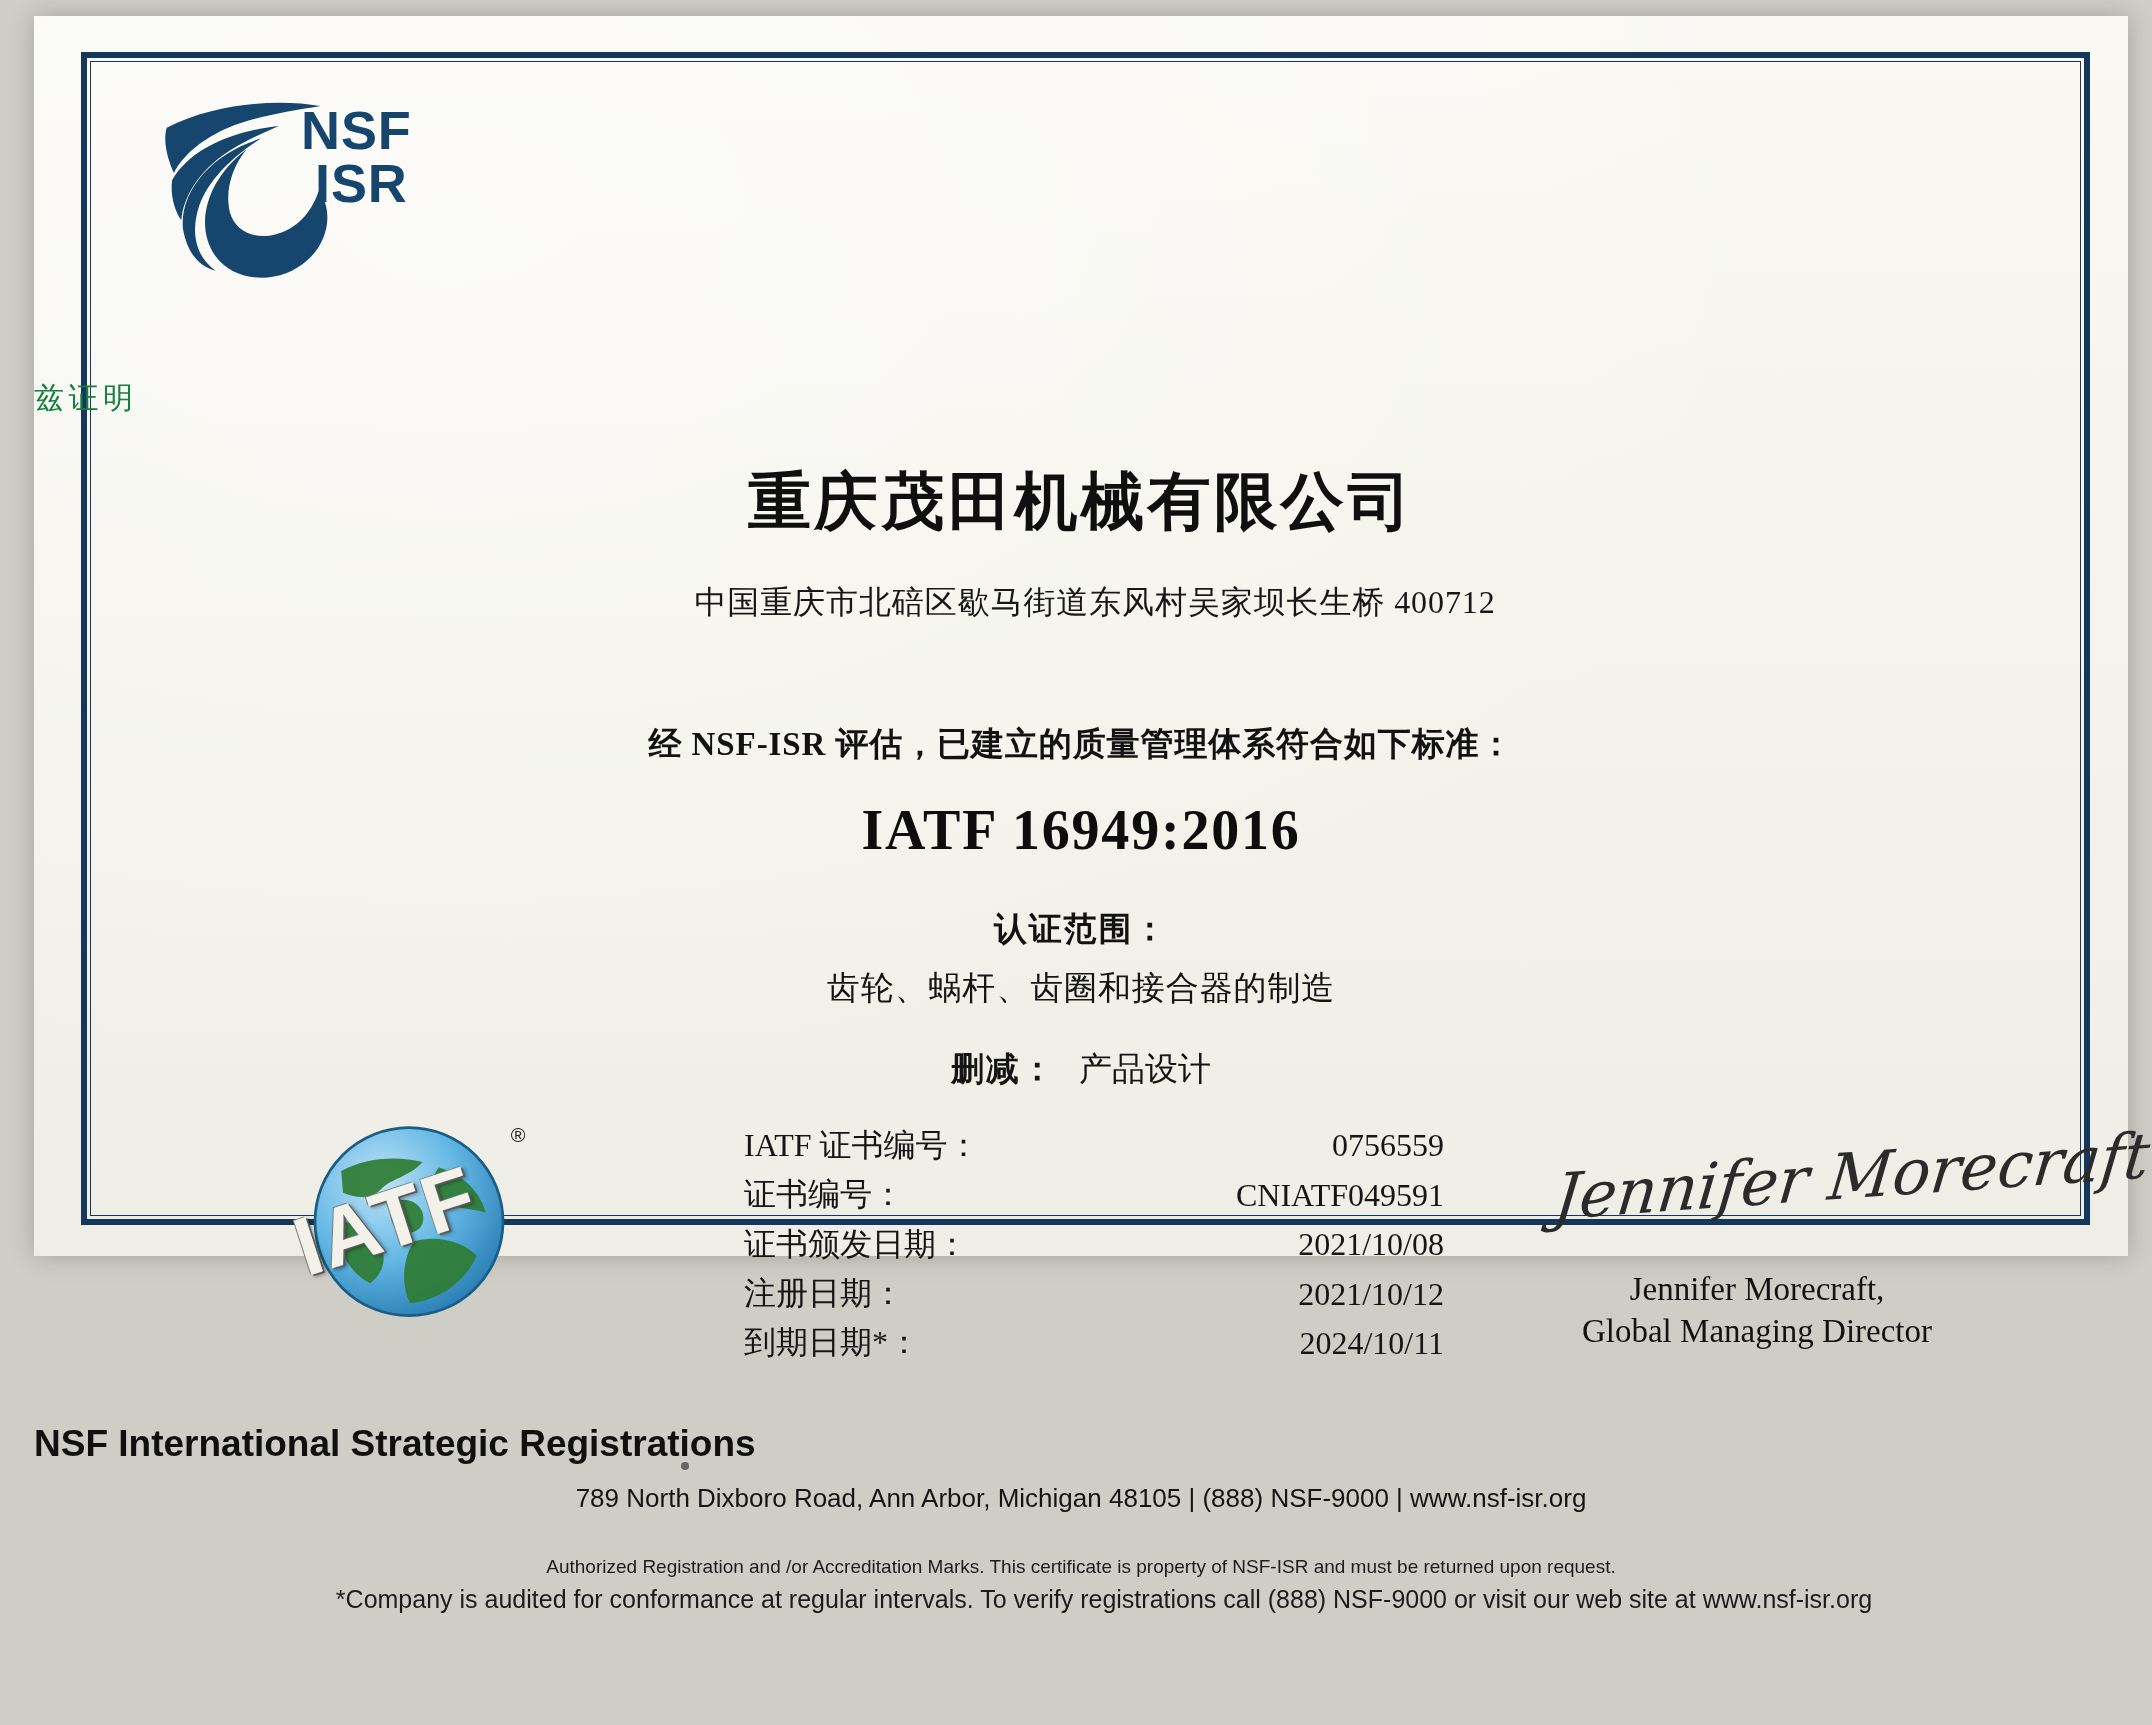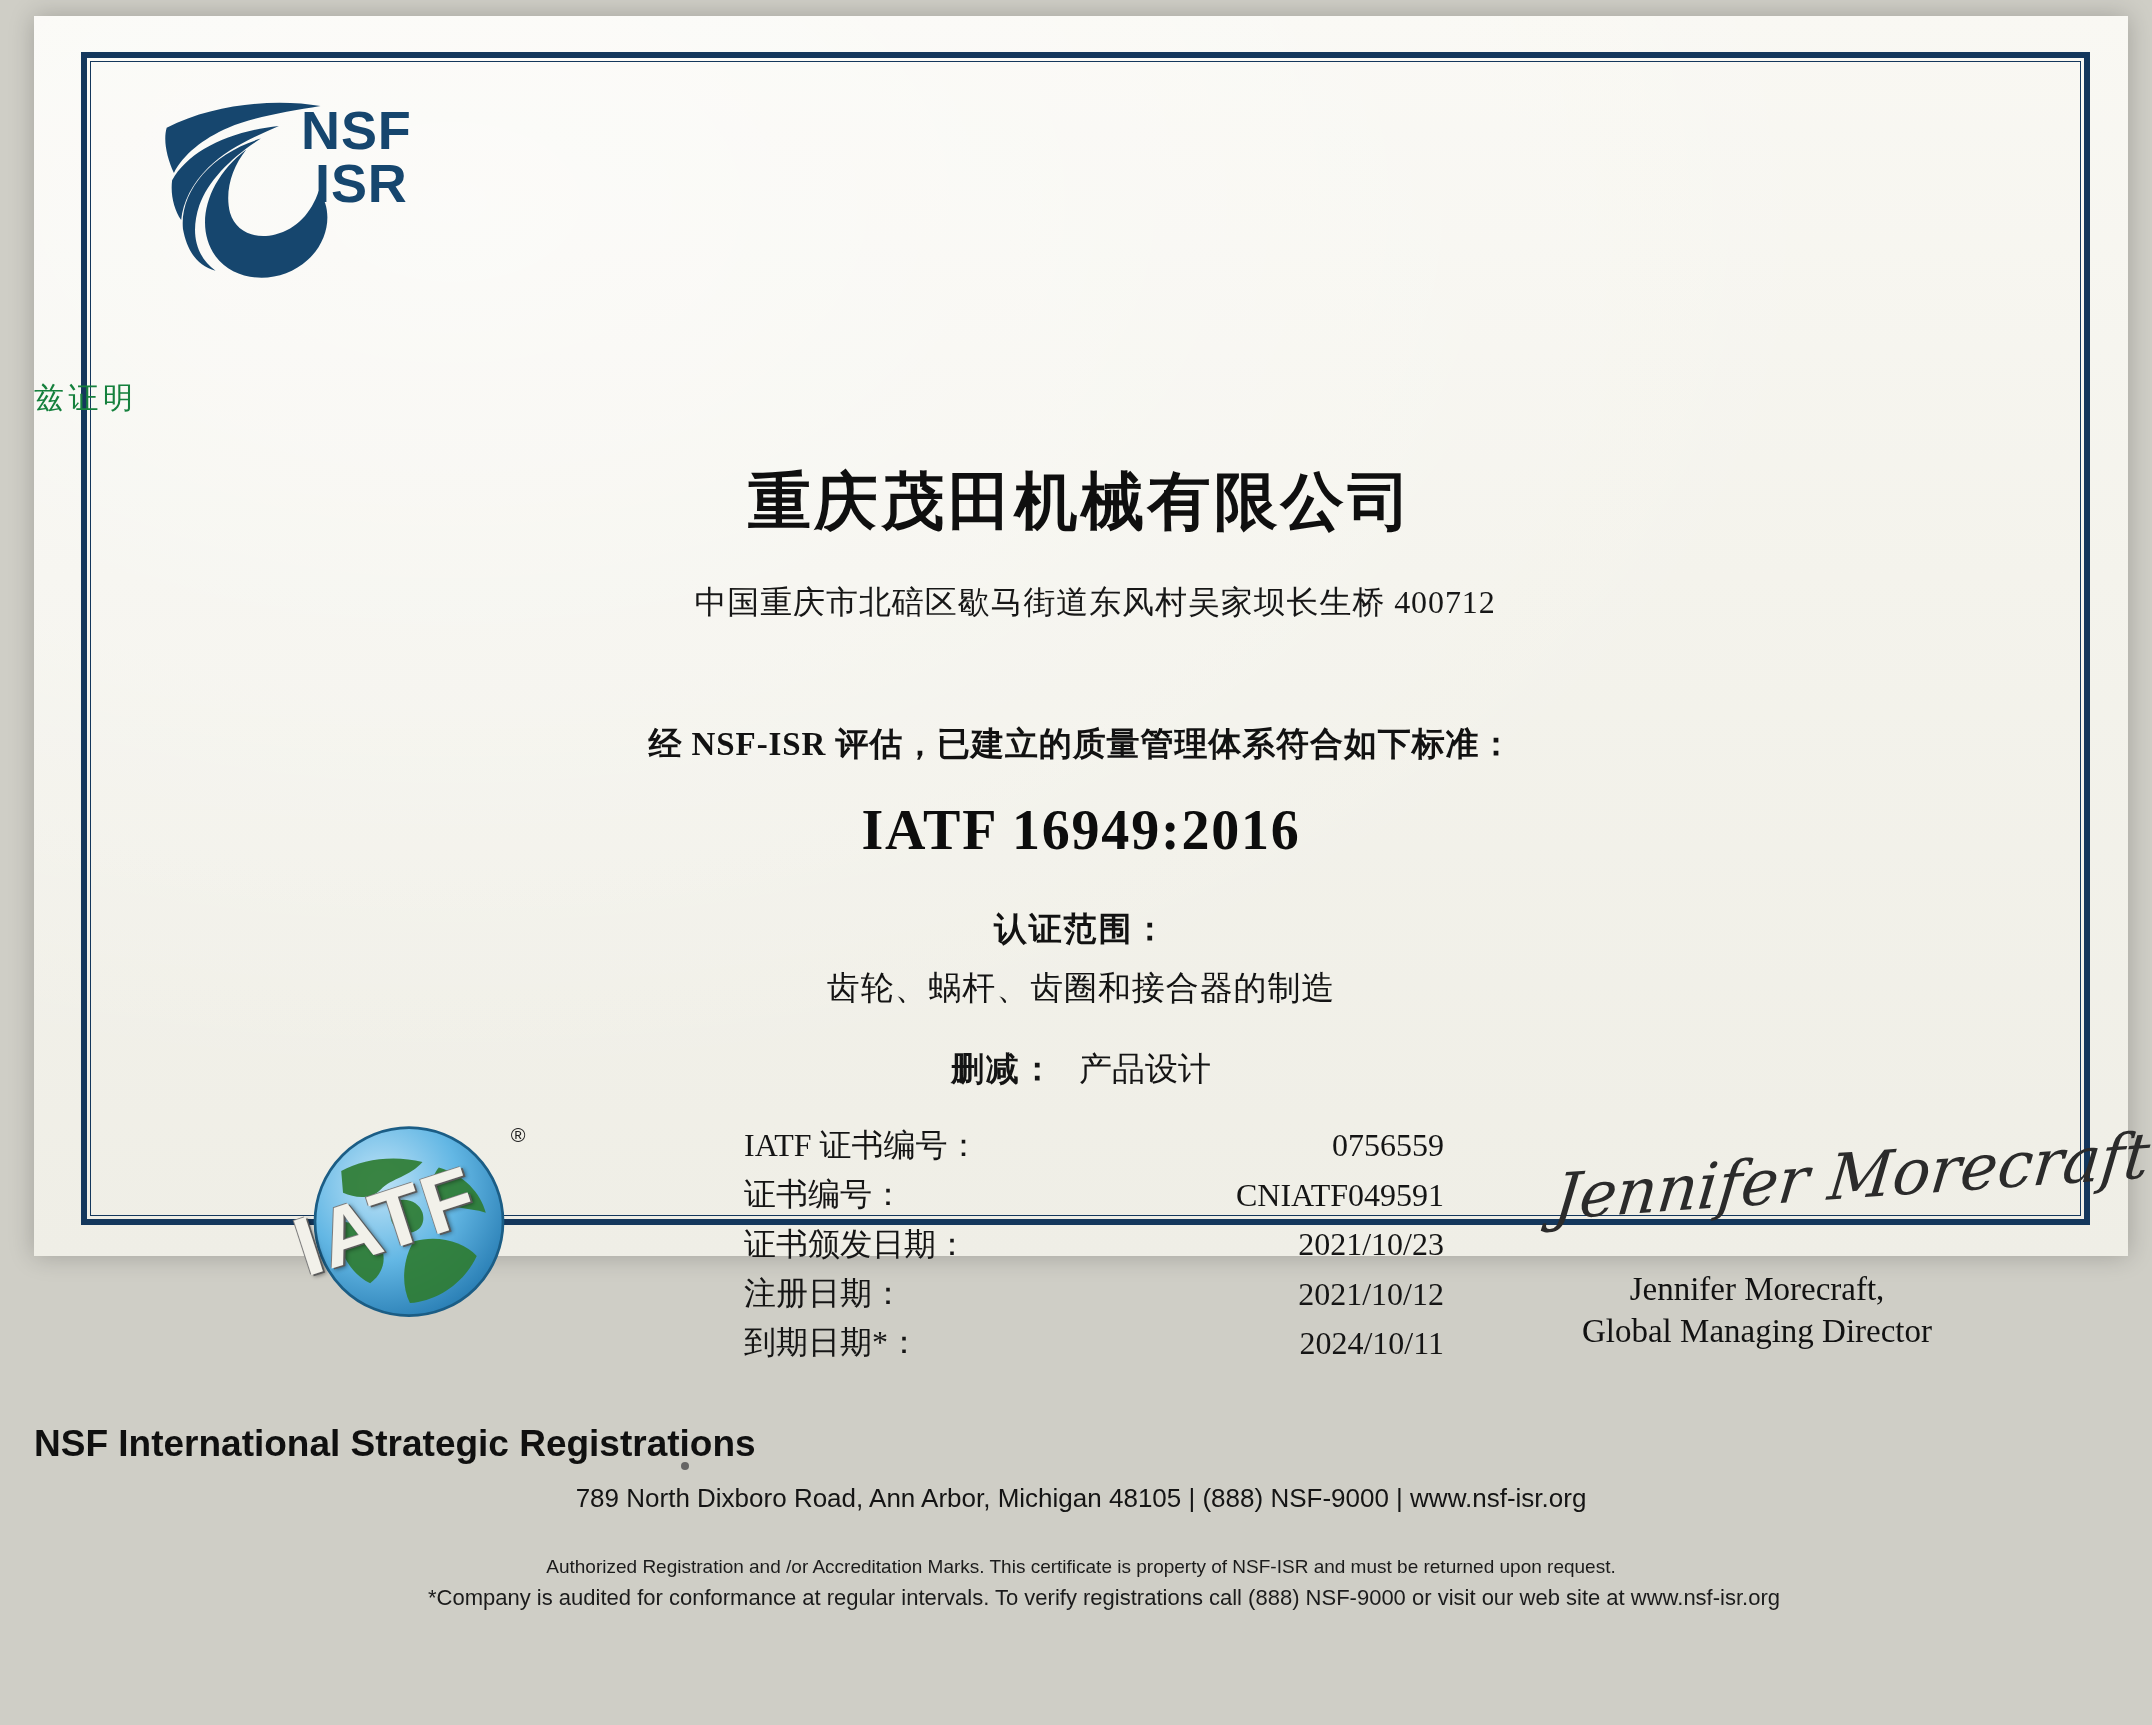--- a/index.html
+++ b/index.html
@@ -315,21 +315,21 @@
     font-size: 19px;
     color: #1b1b1b;
   }
   .fine2 {
     position: absolute;
     left: 0;
     right: 0;
     top: 1569px;
     text-align: center;
     font-family: "Liberation Sans", sans-serif;
-    font-size: 22px;
+    font-size: 25px;
     color: #1b1b1b;
     padding-left: 46px;
   }
   .speck {
     position: absolute;
     left: 647px;
     top: 1446px;
     width: 8.1px;
     height: 8.1px;
     border-radius: 50%;
@@ -399,21 +399,21 @@
             <tr>
           <td class="label">IATF 证书编号：</td>
           <td class="value">0756559</td>
         </tr>
         <tr>
           <td class="label">证书编号：</td>
           <td class="value">CNIATF049591</td>
         </tr>
         <tr>
           <td class="label">证书颁发日期：</td>
-          <td class="value">2021/10/23</td>
+          <td class="value">2021/10/08</td>
         </tr>
         <tr>
           <td class="label">注册日期：</td>
           <td class="value">2021/10/12</td>
         </tr>
         <tr>
           <td class="label">到期日期*：</td>
           <td class="value">2024/10/11</td>
         </tr>
       </tbody>

